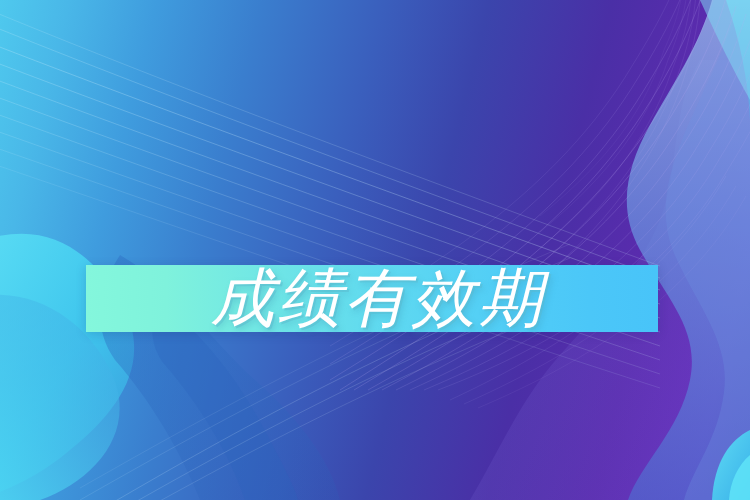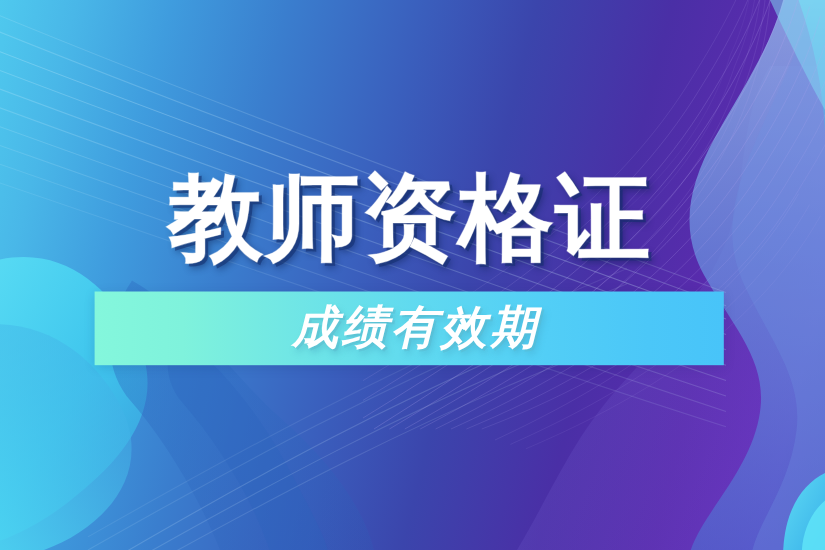--- a/index.html
+++ b/index.html
@@ -85,23 +85,23 @@
         #5FD9F0 52%,
         #52CEF6 72%,
         #4BC7F8 88%,
         #48C4F9 100%);
     box-shadow: 0 2px 10px rgba(20,40,110,0.18);
     display: flex;
     align-items: center;
     justify-content: center;
   }
   .subtitle {
-    font-size: 42px;
+    font-size: 64px;
     line-height: 56px;
-    font-weight: 700;
+    font-weight: 400;
     font-style: italic;
     color: #ffffff;
     letter-spacing: 3px;
     font-family: "DejaVu Sans", "Liberation Sans", sans-serif;
     text-shadow:
       2px 2px 0 rgba(90,185,205,0.45),
       3px 4px 6px rgba(60,150,180,0.35);
     transform: translate(6px, -1px);
     white-space: nowrap;
   }
@@ -224,21 +224,18 @@
       <g fill="none" stroke="#BFAEF2" stroke-width="0.9">
         <path d="M 0,280 C 60,230 110,170 140,90 C 152,56 158,26 160,0" opacity="0.40"></path>
         <path d="M 0,264 C 58,216 108,158 136,80 C 148,48 154,20 156,-6" opacity="0.35"></path>
         <path d="M 0,248 C 56,202 106,146 132,70 C 144,40 150,14 152,-12" opacity="0.30"></path>
         <path d="M 0,232 C 54,188 104,134 128,60 C 140,32 146,8 148,-18" opacity="0.25"></path>
         <path d="M 0,216 C 52,174 102,122 124,50 C 136,24 142,2 144,-24" opacity="0.20"></path>
       </g>
     </svg>
   </div>
 
-  <div class="title-wrap">
-    <span class="title">教师资格证</span>
-  </div>
 
   <div class="sub-bar">
     <span class="subtitle">成绩有效期</span>
   </div>
 
 </div>
 
 </body></html>

